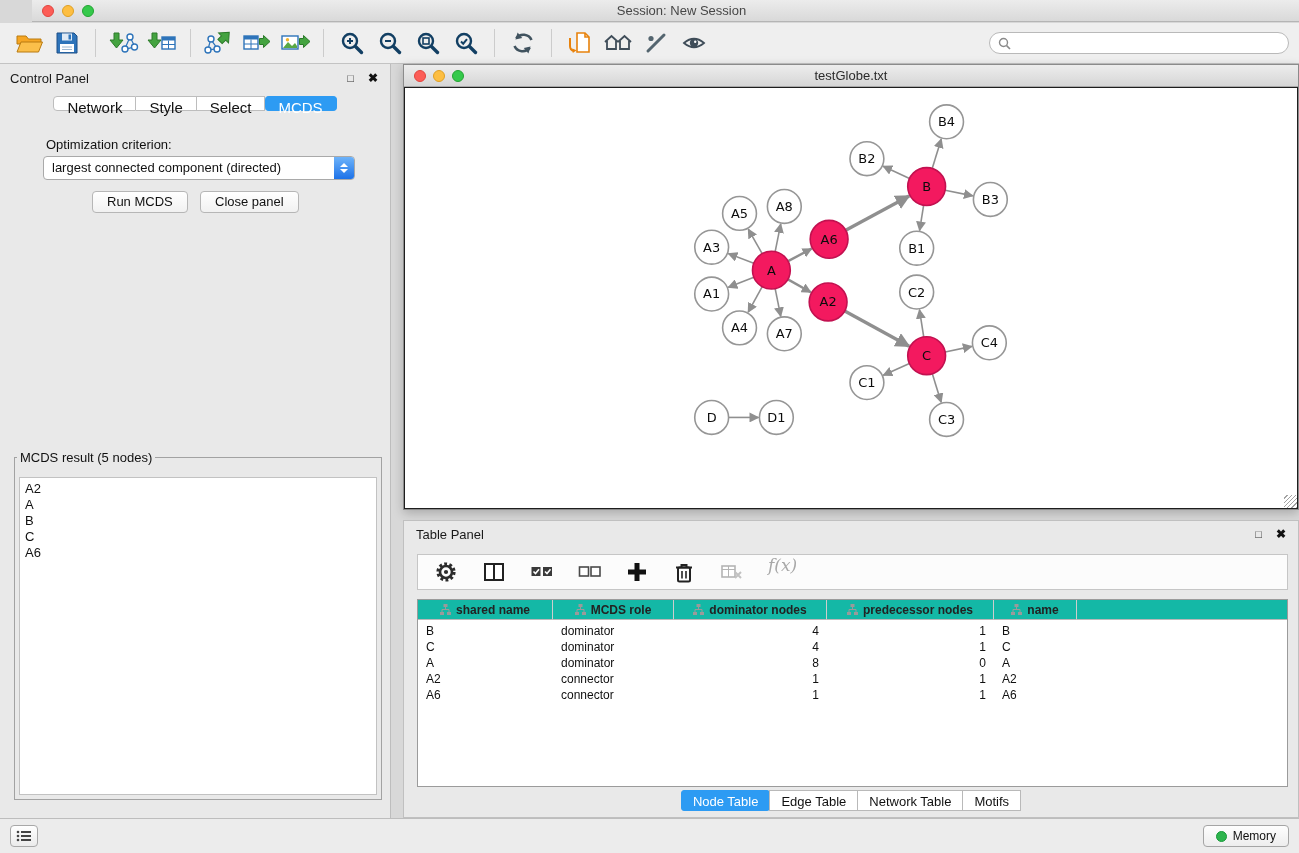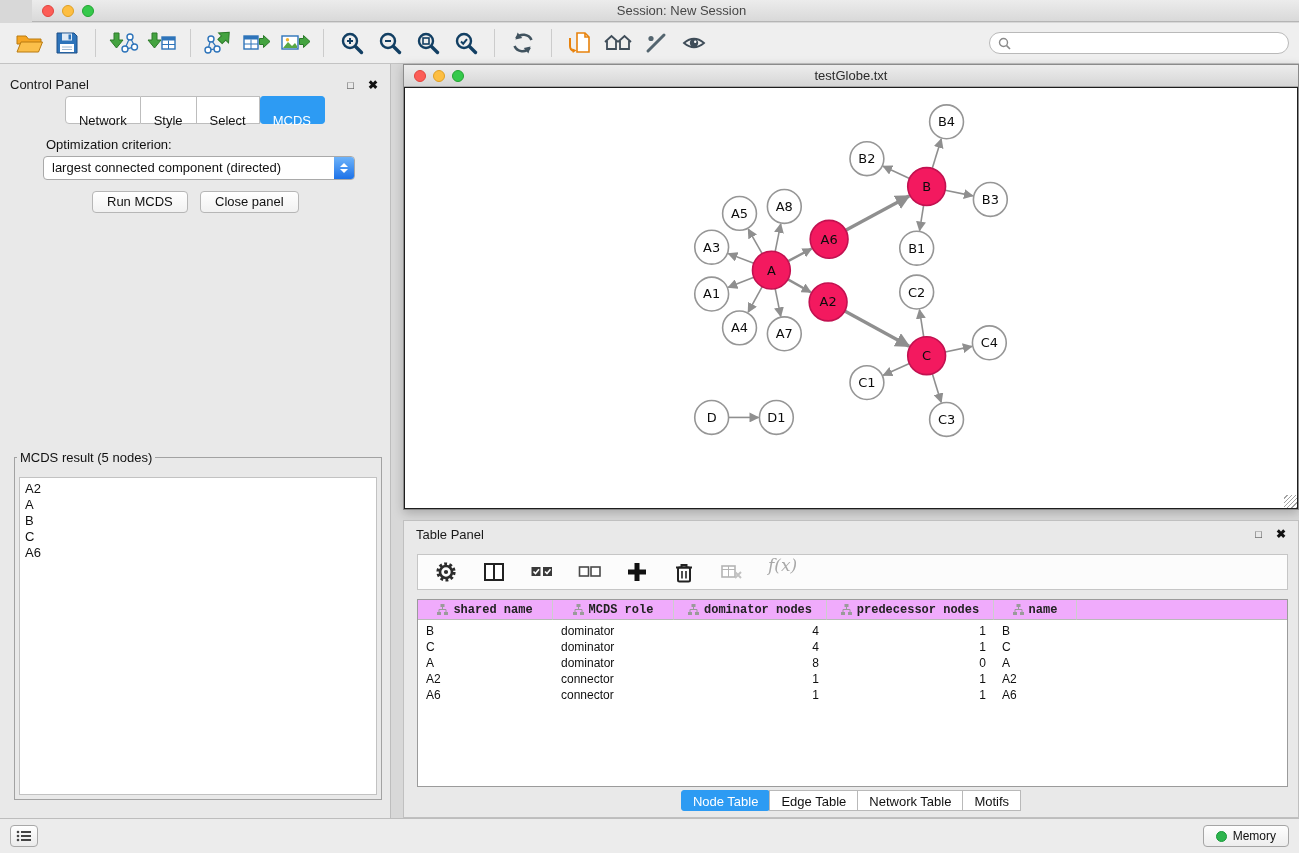--- a/index.html
+++ b/index.html
@@ -21,26 +21,26 @@
     border-bottom:1px solid #c3c3c3; display:flex; align-items:center; padding:0 10px; }
   .tb-btn { width:38px; height:34px; display:flex; align-items:center; justify-content:center; flex:0 0 auto; }
   .tb-sep { width:1px; height:28px; background:#cccccc; margin:0 9px; flex:0 0 auto; }
   .searchbox { margin-left:auto; width:300px; height:22px; background:#fff; border:1px solid #b9b9b9;
     border-radius:12px; display:flex; align-items:center; padding:0 8px; gap:5px; }
   .searchbox input { border:none; outline:none; flex:1; font-size:13px; background:transparent; font-family:"Liberation Sans",sans-serif; }
 
   
   .control-panel { position:absolute; left:0; top:64px; width:391px; height:754px; background:#e9e9e9;
     border-right:1px solid #bdbdbd; }
-  .cp-header { height:28px; display:flex; align-items:flex-end; padding:0 12px 0 10px; font-size:13px; color:#1a1a1a; }
+  .cp-header { height:28px; display:flex; align-items:center; padding:0 12px 0 10px; font-size:13px; color:#1a1a1a; }
   .hdr-icons { margin-left:auto; display:flex; gap:14px; align-items:center; }
   .float-glyph { font-size:11px; color:#333; cursor:default; }
   .close-glyph { font-size:12px; font-weight:bold; color:#111; cursor:default; }
   .seg-tabs { position:absolute; left:0; right:0; top:32px; display:flex; justify-content:center; }
-  .seg-tab { height:15px; line-height:22px; padding:13px 13px; font-size:13px; background:#fff;
+  .seg-tab { height:15px; line-height:22px; padding:0 13px; font-size:15px; background:#fff;
     border:1px solid #bdbdbd; border-left:none; color:#111; }
   .seg-tab:first-child { border-left:1px solid #bdbdbd; border-radius:4px 0 0 4px; }
   .seg-tab:last-child { border-radius:0 4px 4px 0; }
   .seg-tab.selected { background:#2d9bf3; border-color:#2d9bf3; color:#fff; border-radius:4px; }
   .opt-label { position:absolute; left:46px; top:73px; font-size:13px; color:#111; }
   .dropdown { position:absolute; left:43px; top:92px; width:312px; height:24px; background:#fff;
     border:1px solid #a9a9a9; border-radius:4px; font-size:13px; line-height:22px; padding-left:8px; color:#111; }
   .stepper { position:absolute; right:0; top:0; bottom:0; width:20px;
     background:linear-gradient(#6db3fa,#1d72e8); border-radius:0 3px 3px 0;
     display:flex; flex-direction:column; align-items:center; justify-content:center; gap:2px; }
@@ -72,21 +72,21 @@
   
   .table-panel { position:absolute; left:403px; top:520px; width:896px; height:298px; background:#e9e9e9;
     border:1px solid #c0c0c0; }
   .tp-header { height:26px; display:flex; align-items:center; padding:11px 12px; font-size:13px; color:#1a1a1a; }
   .tp-toolbar { position:absolute; left:13px; top:33px; width:871px; height:36px; background:#fcfcfc;
     border:1px solid #c6c6c6; display:flex; gap:24px; padding-left:16px; }
   .tp-tool { display:flex; align-items:center; justify-content:center; }
   .fx { font-family:"DejaVu Serif","Liberation Serif",serif; font-style:italic; font-size:17px; color:#a8a8a8; }
   .tp-table { position:absolute; left:13px; top:78px; width:871px; height:188px; background:#fff;
     border:1px solid #9b9b9b; overflow:hidden; }
-  .thead { display:flex; height:20px; background:#f0abfc;font-family:Liberation Mono, monospace; }
+  .thead { display:flex; height:20px; background:#14b8a6; }
   .th { display:flex; align-items:center; justify-content:center; gap:5px; font-size:12px; font-weight:bold;
     color:#222; border-right:1px solid #cdcdcd; border-bottom:1px solid #b9b9b9; overflow:hidden; }
   .tbody { padding-top:3px; }
   .tr { display:flex; height:16px; align-items:center; font-size:12px; color:#101010; }
   .td { padding:0 8px; white-space:nowrap; }
   .c0 { width:135px; } .c1 { width:121px; } .c2 { width:153px; } .c3 { width:167px; } .c4 { width:83px; } .c5 { flex:1; border-right:none; }
   .td.c2, .td.c3 { text-align:right; }
   .tree-ico { flex:0 0 auto; }
   .tp-tabs { position:absolute; left:0; right:0; bottom:6px; display:flex; justify-content:center; }
   .bt { height:21px; line-height:21px; padding:0 11px; font-size:13px; background:#fff;

